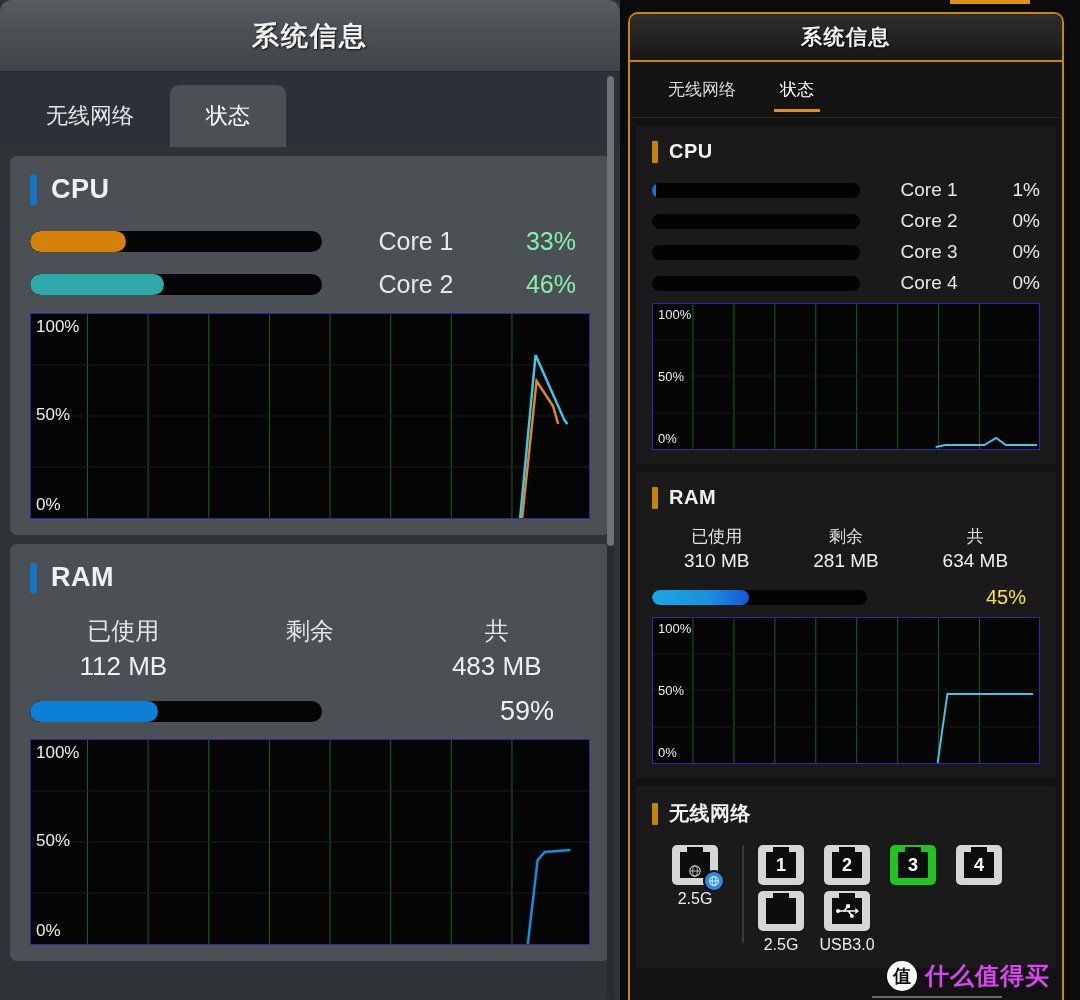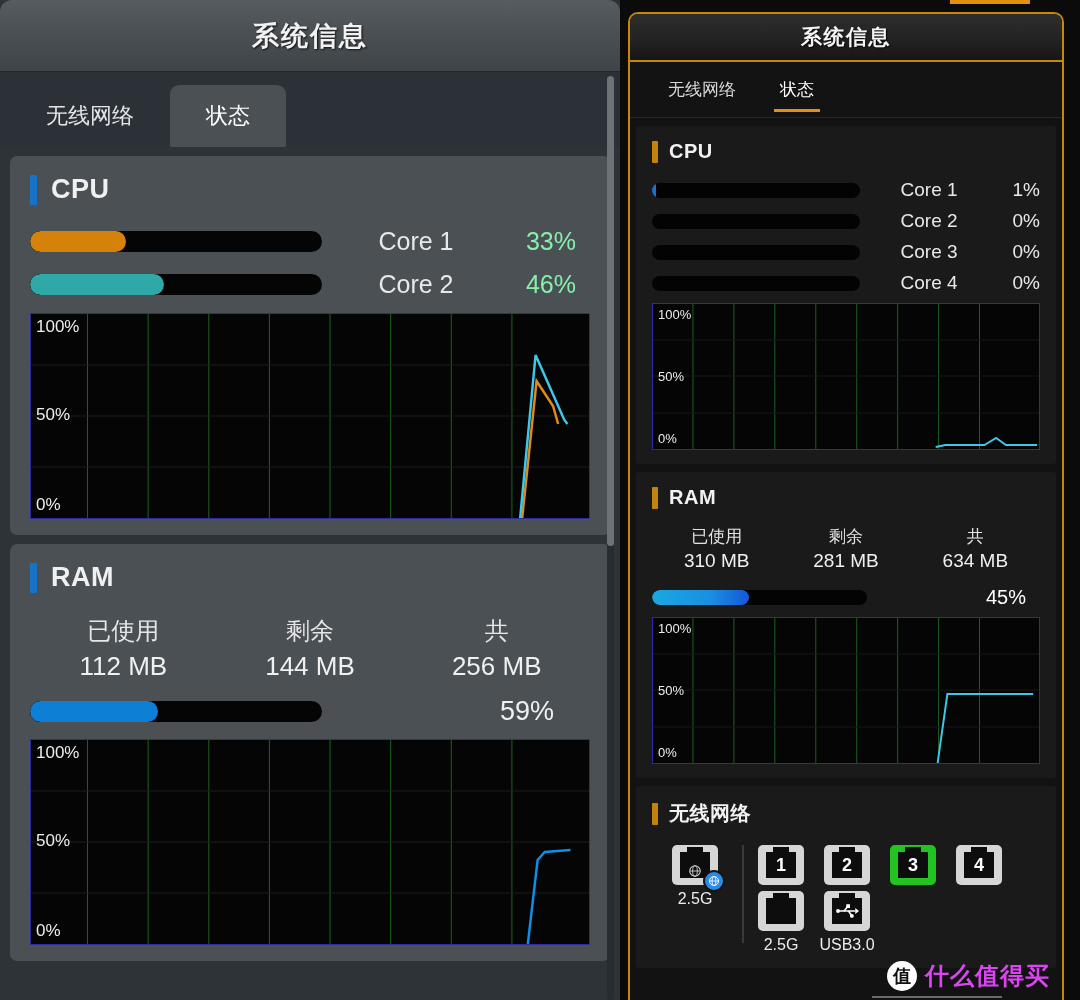--- a/index.html
+++ b/index.html
@@ -172,21 +172,21 @@
   }
   .bar-fill-r { height: 100%; border-radius: 8px; }
   .core-label-r { color: #e8e8e8; font-size: 19px; width: 105px; text-align: center; margin-left: 18px; }
   .core-pct-r { color: #e8e8e8; font-size: 19px; width: 62px; text-align: right; }
 
   .graph-r { height: 147px; margin-top: 8px; }
   .glabel-r { font-size: 13px; }
 
   .ram-key-r { color: #e3e3e3; font-size: 17px; display: block; margin-bottom: 2px; }
   .ram-val-r { color: #f0f0f0; font-size: 19px; display: block; }
-  .ram-pct-r { color: #ffffff; font-size: 20px; margin-left: auto; padding-right: 14px; }
+  .ram-pct-r { color: #fde047; font-size: 20px; margin-left: auto; padding-right: 14px; }
 
   
   .eth-wrap { display: flex; align-items: flex-start; padding-top: 2px; }
   .eth-wan { width: 86px; display: flex; flex-direction: column; align-items: center; }
   .eth-divider { width: 2px; height: 98px; background: #3a3a3a; margin: 0 14px 0 4px; }
   .eth-grid { display: flex; flex-direction: column; gap: 6px; }
   .eth-row { display: flex; gap: 20px; }
   .eth-item { width: 46px; display: flex; flex-direction: column; align-items: center; }
   .port {
     width: 46px; height: 40px; border-radius: 5px;
@@ -303,25 +303,24 @@
           <div class="card-title-l">RAM</div>
         </div>
 
         <div class="ram-stats">
           <div class="ram-col">
             <span class="ram-key">已使用</span>
             <span class="ram-val">112 MB</span>
           </div>
           <div class="ram-col">
             <span class="ram-key">剩余</span>
-            <span class="ram-val">144 MB</span>
           </div>
           <div class="ram-col">
             <span class="ram-key">共</span>
-            <span class="ram-val">256 MB</span>
+            <span class="ram-val">483 MB</span>
           </div>
         </div>
 
         <div class="ram-bar-row">
           <div class="bar-track">
             <div class="bar-fill" id="lram" style="background: rgb(13, 127, 212); width: 128.48px;"></div>
           </div>
           <div class="ram-pct-l">59%</div>
         </div>
 

